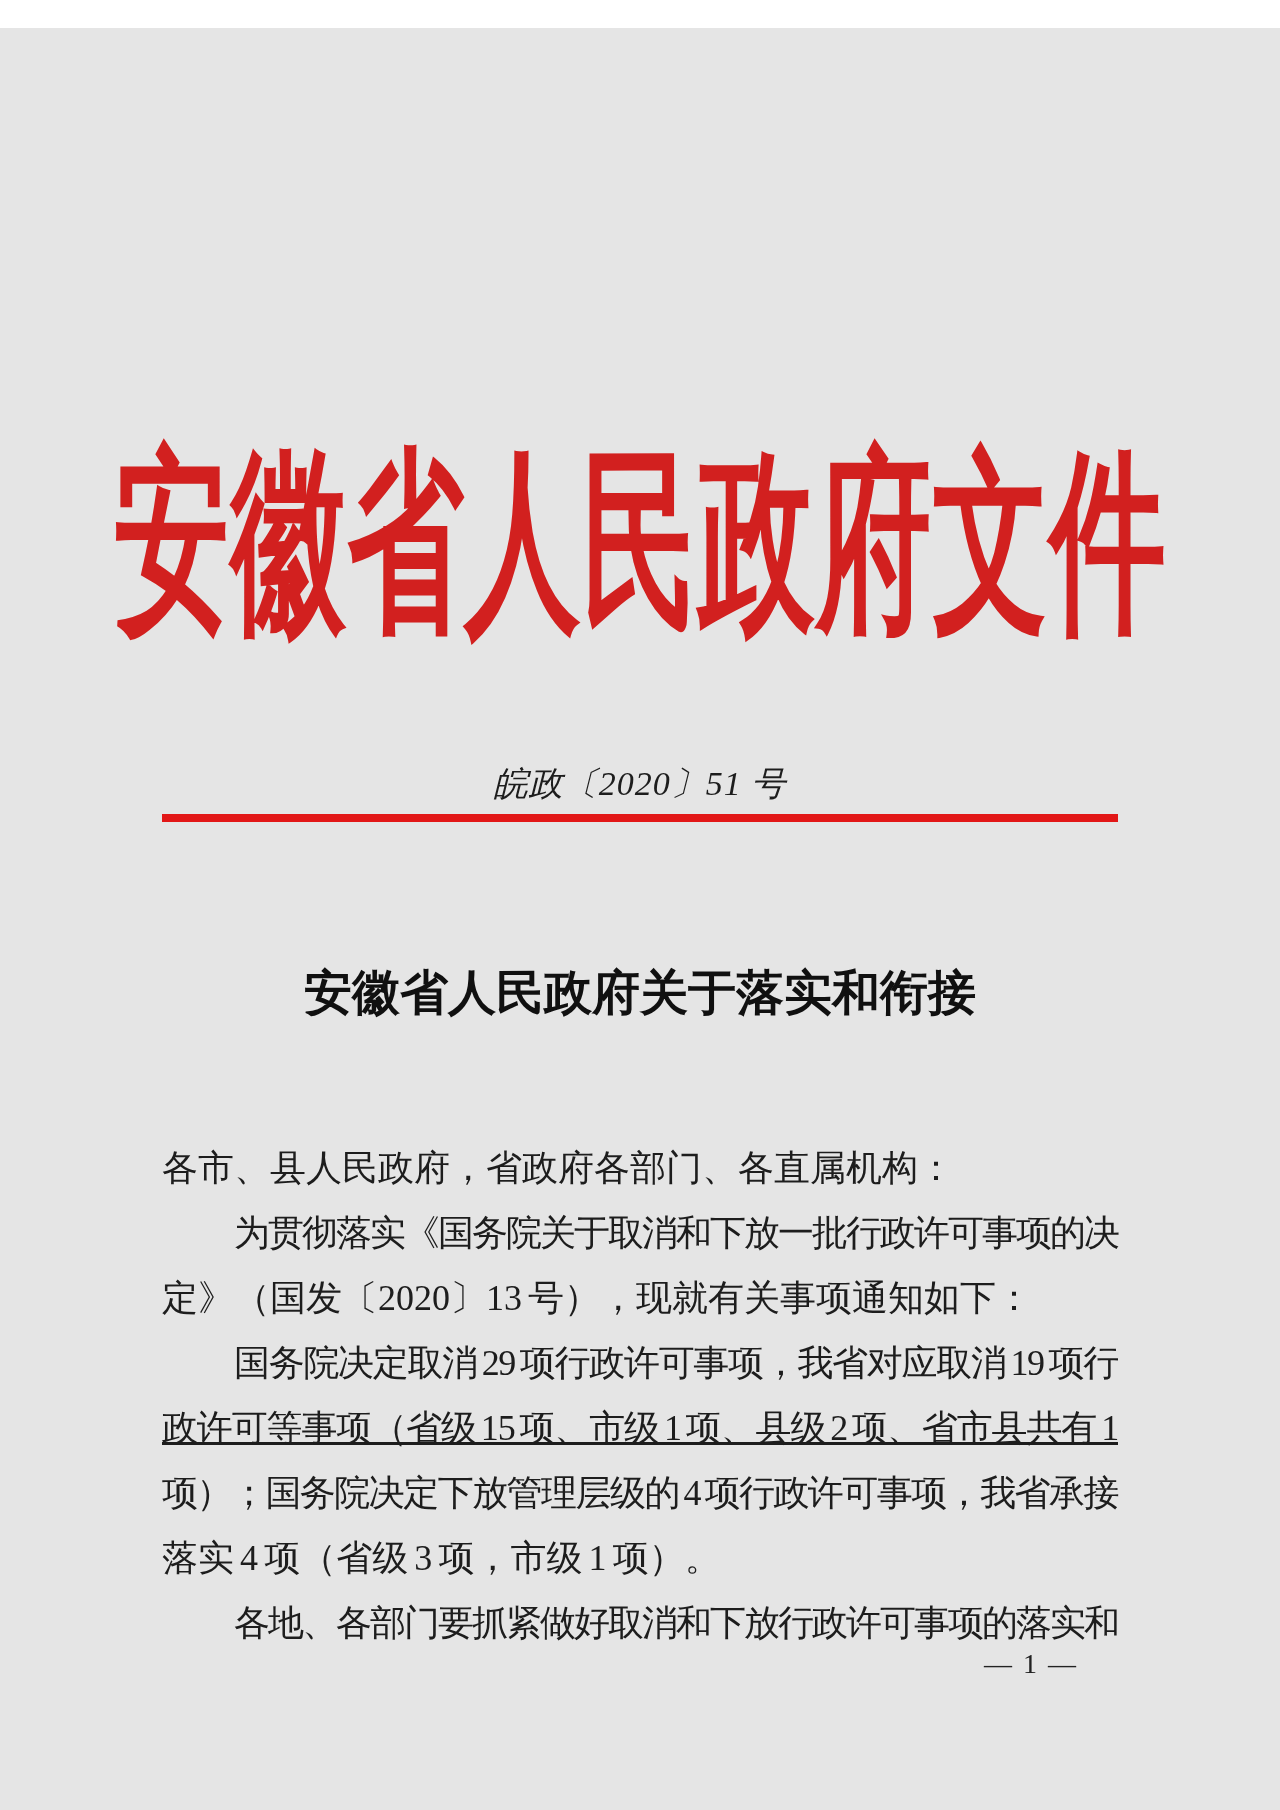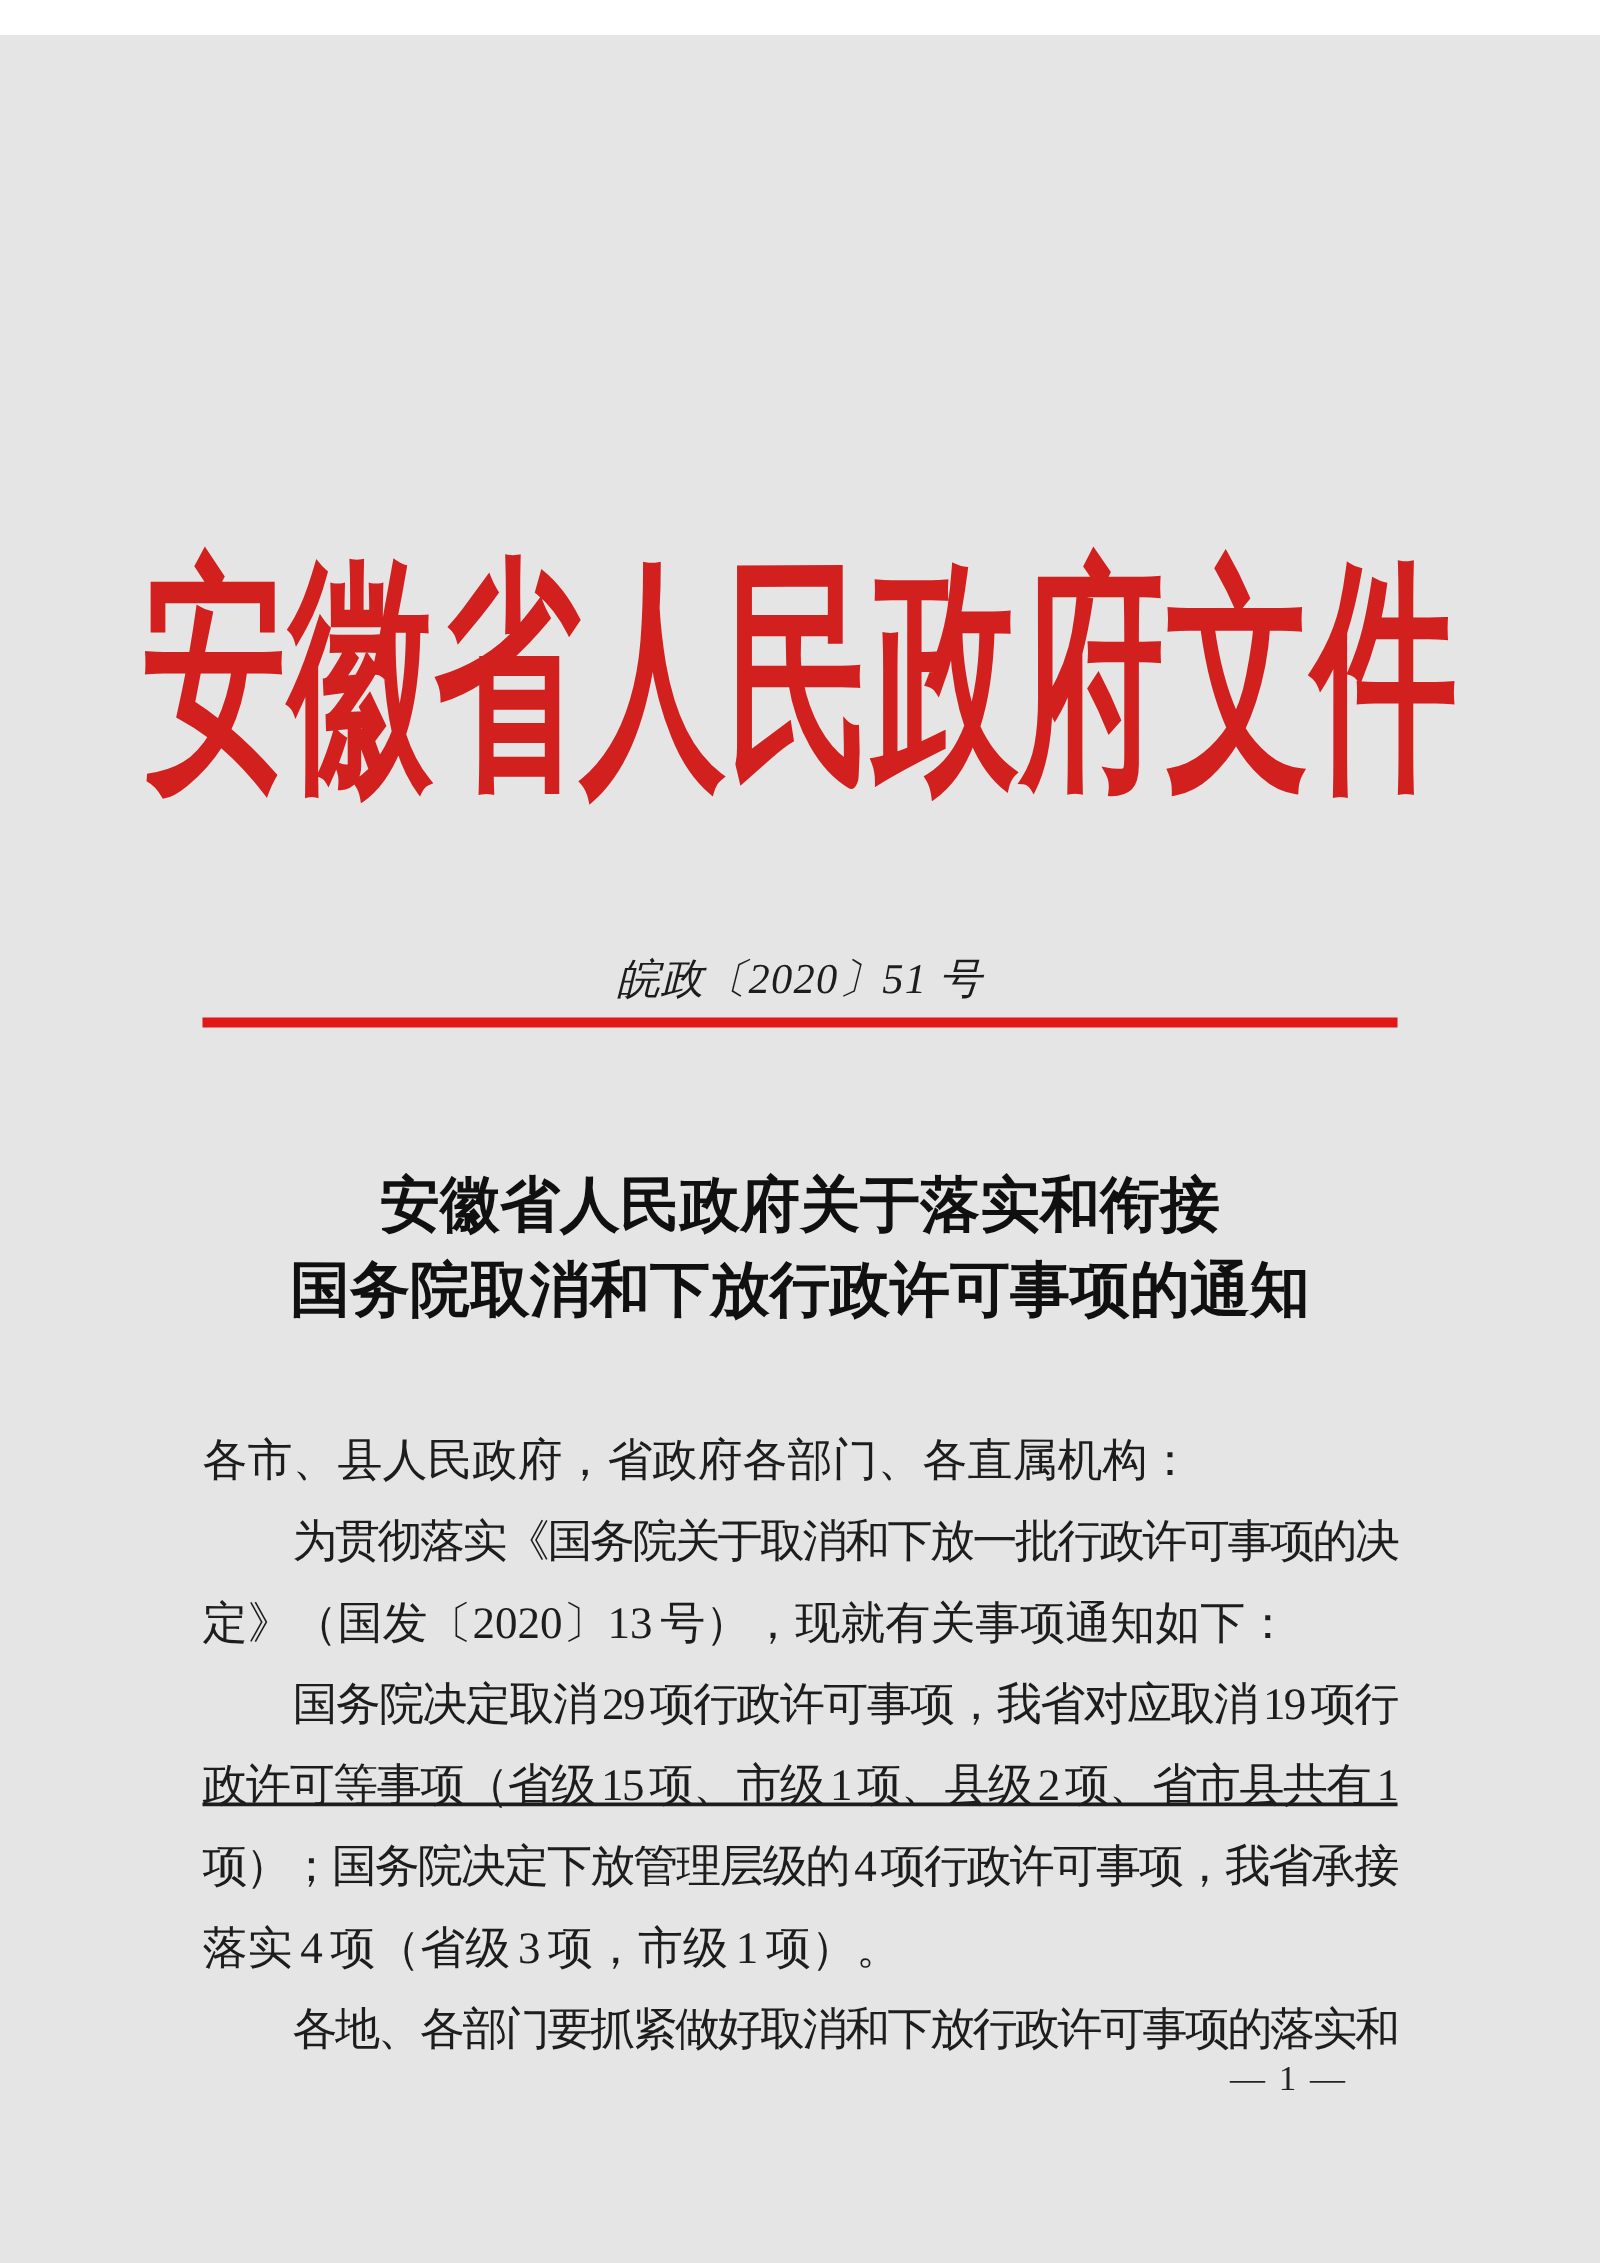--- a/index.html
+++ b/index.html
@@ -51,21 +51,21 @@
     position: absolute;
     top: 786px;
     left: 162px;
     width: 956px;
     height: 8px;
     background: var(--rule-red, #e21717);
   }
   
   .title {
     position: absolute;
-    top: 903px;
+    top: 931px;
     left: 0;
     width: 100%;
     text-align: center;
     font-family: "Liberation Sans", sans-serif;
     font-weight: 700;
     font-size: 48px;
     line-height: 68px;
     color: #101010;
     letter-spacing: 0px;
   }
@@ -109,21 +109,20 @@
 <div class="page">
 
   <div class="banner">安徽省人民政府文件</div>
 
   <div class="doc-number">皖政〔2020〕51 号</div>
 
   <div class="rule"></div>
 
   <div class="title">
     <div>安徽省人民政府关于落实和衔接</div>
-    <div>国务院取消和下放行政许可事项的通知</div>
   </div>
 
   <div class="body-block">
       <div class="body-line"><span>各市、县人民政府，省政府各部门、各直属机构：</span></div>
       <div class="body-line indent"><span style="letter-spacing: -2px;">为贯彻落实《国务院关于取消和下放一批行政许可事项的决</span></div>
       <div class="body-line"><span>定》（国发〔2020〕13 号），现就有关事项通知如下：</span></div>
       <div class="body-line indent"><span style="letter-spacing: -1.30595px;">国务院决定取消 29 项行政许可事项，我省对应取消 19 项行</span></div>
       <div class="body-line"><span style="letter-spacing: -1.13455px; text-decoration: underline;">政许可等事项（省级 15 项、市级 1 项、县级 2 项、省市县共有 1</span></div>
       <div class="body-line"><span style="letter-spacing: -1.54167px;">项）；国务院决定下放管理层级的 4 项行政许可事项，我省承接</span></div>
       <div class="body-line"><span>落实 4 项（省级 3 项，市级 1 项）。</span></div>

